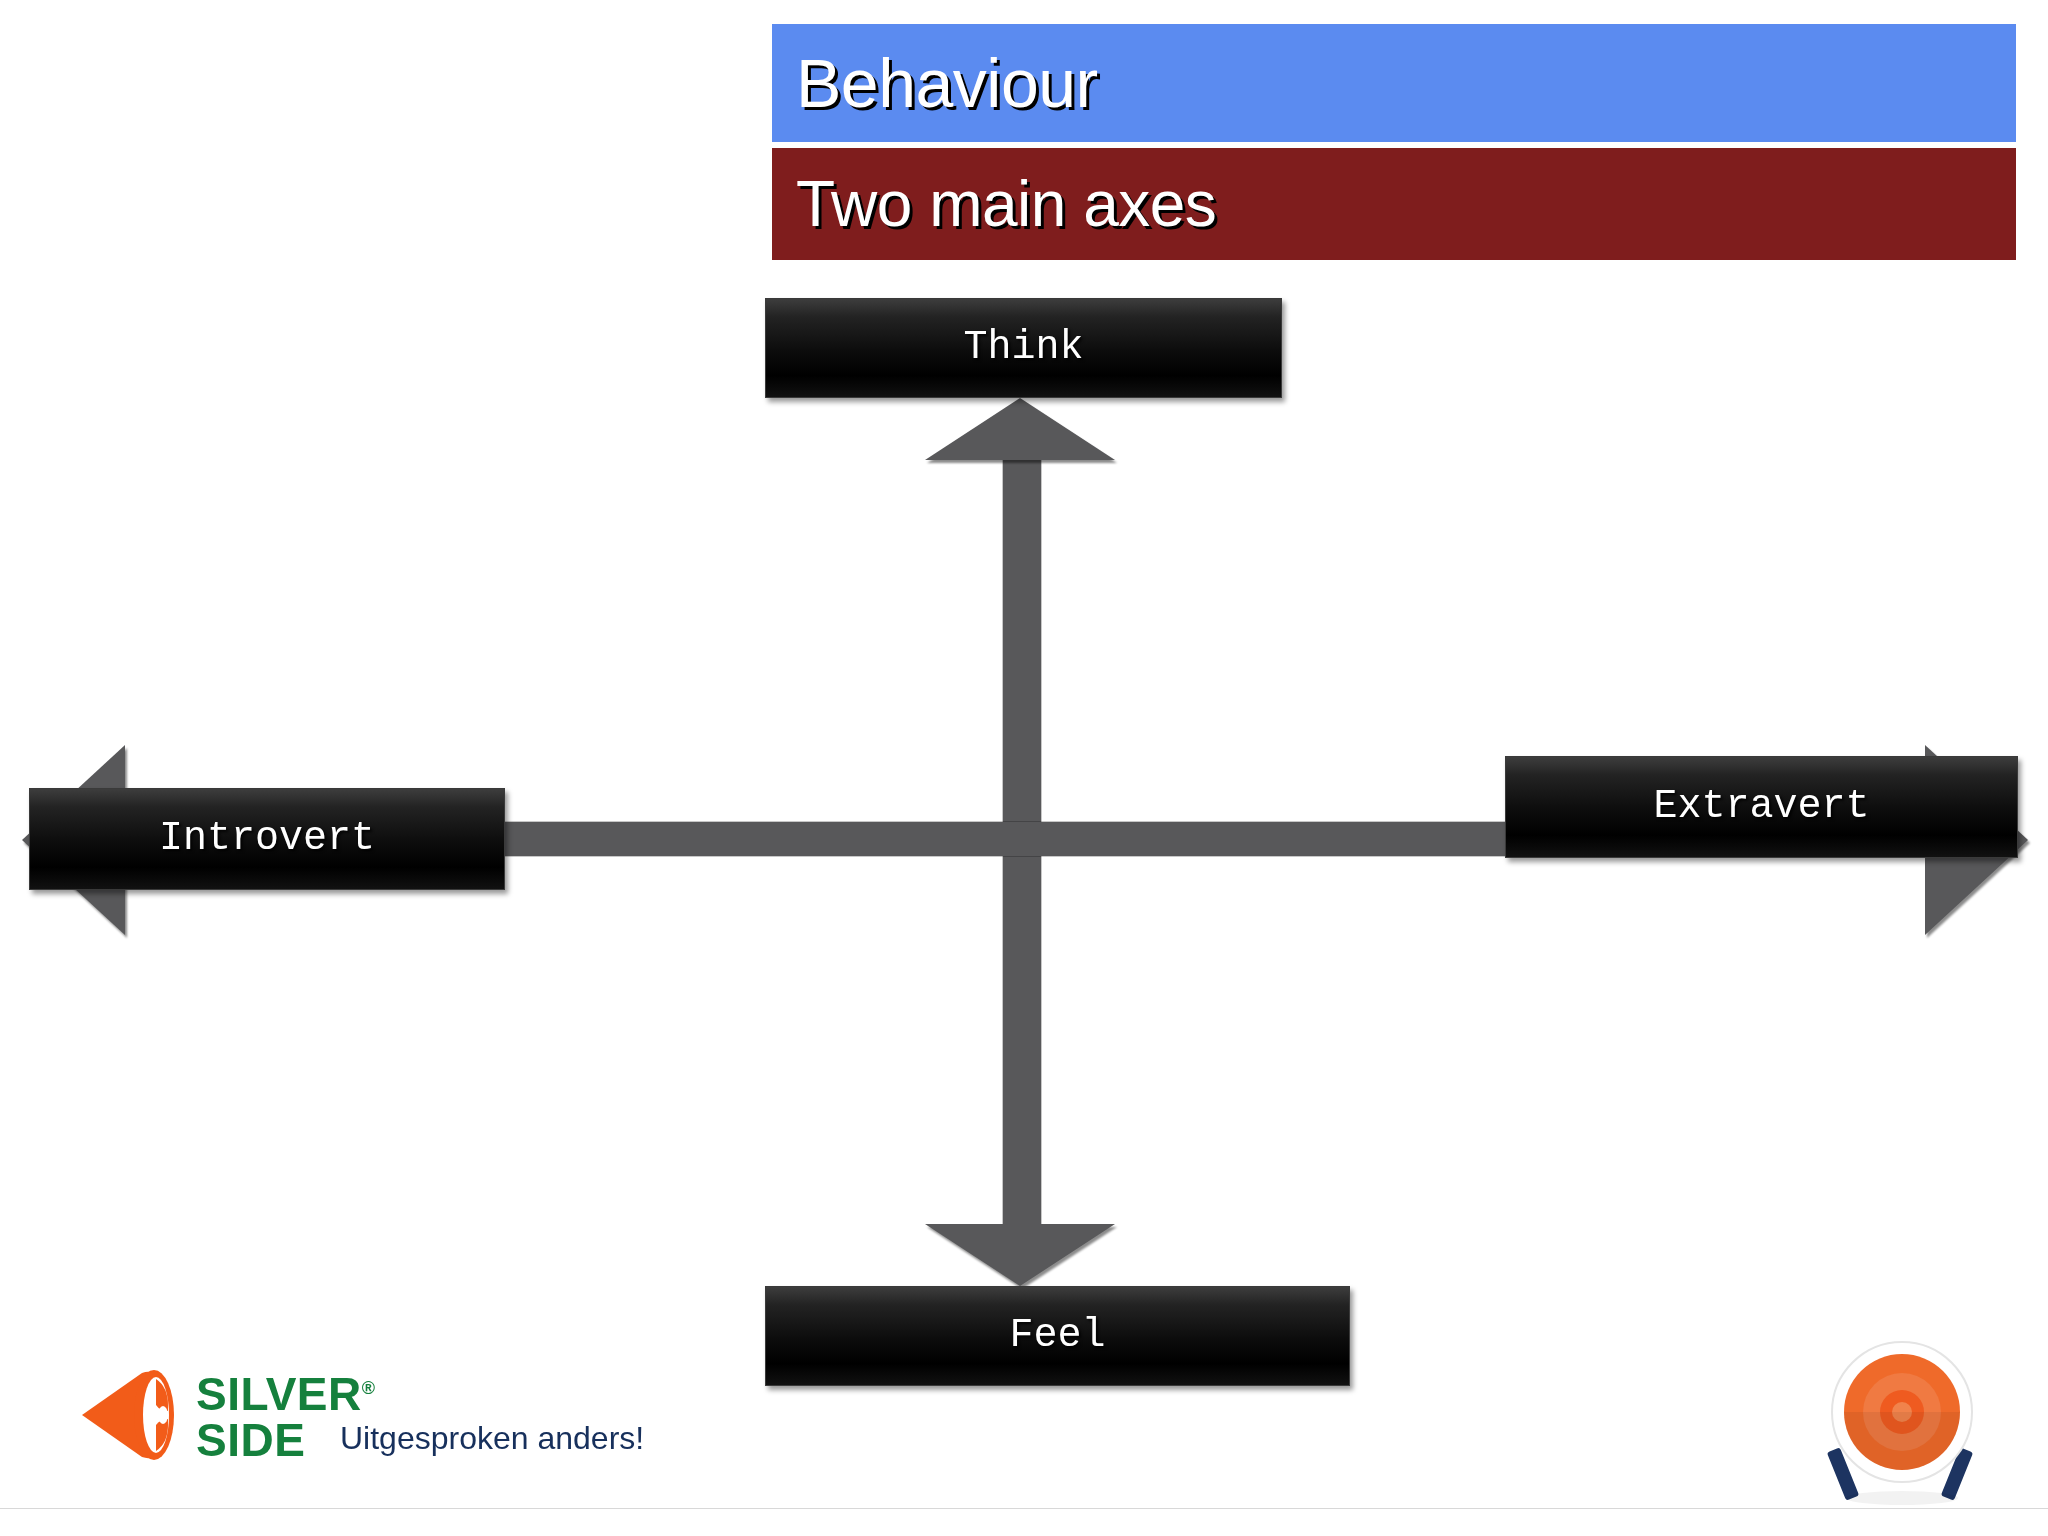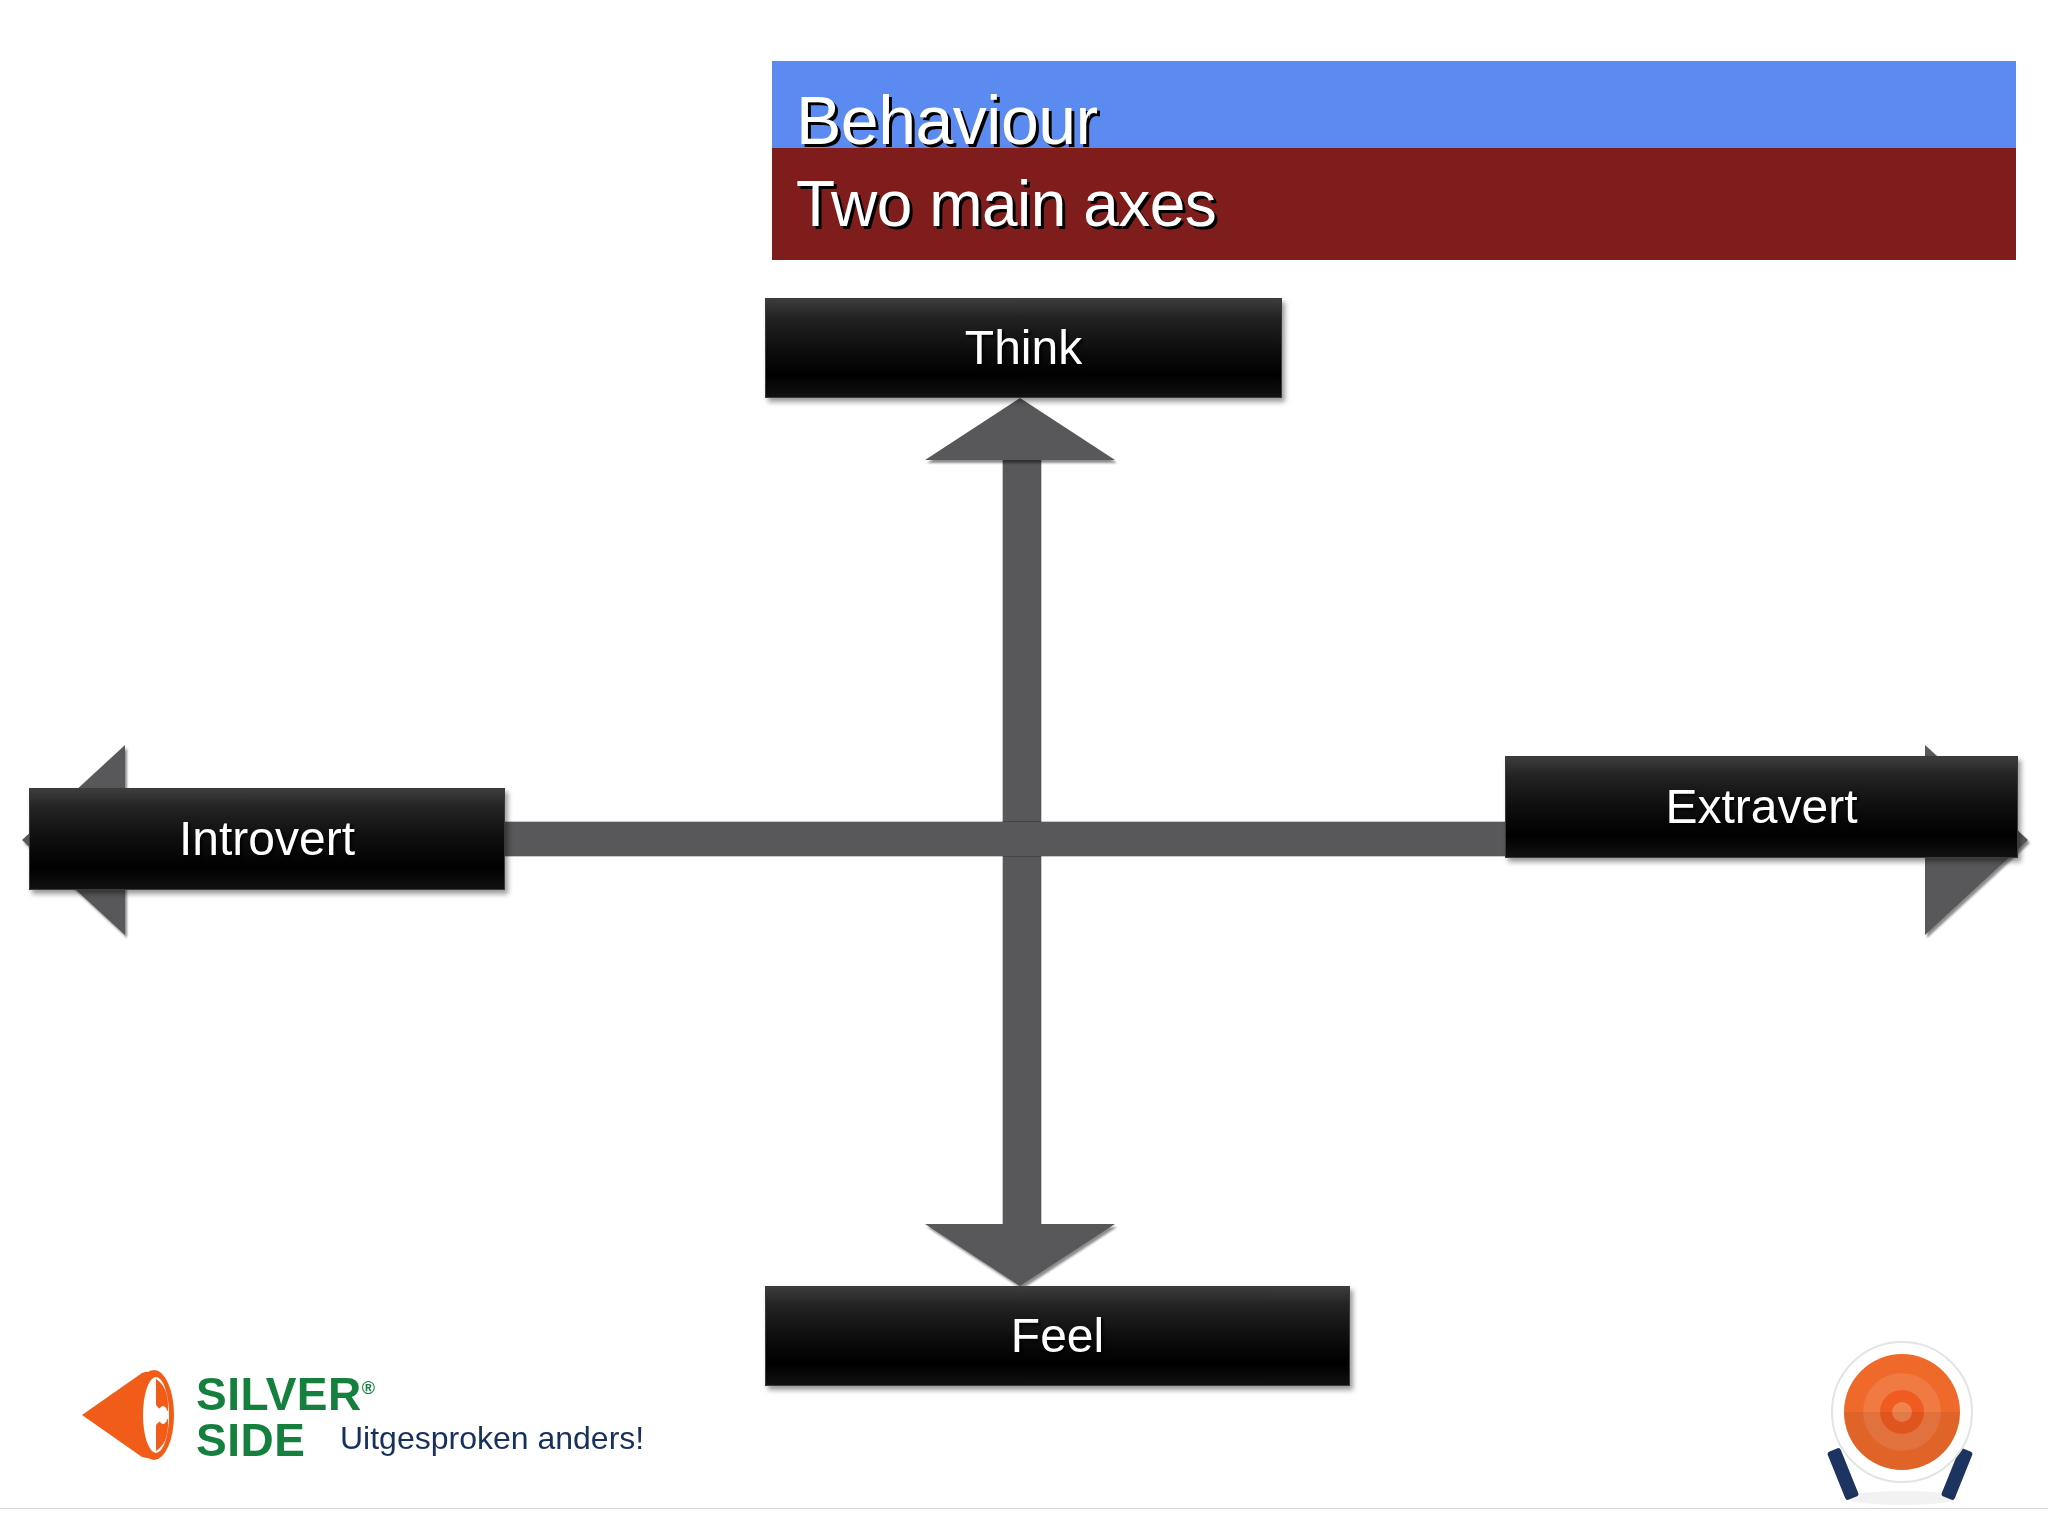--- a/index.html
+++ b/index.html
@@ -24,21 +24,20 @@
   
   .title-bar {
     position: absolute;
     left: 772px;
     top: 24px;
     width: 1244px;
     height: 118px;
     background: #5b8bf0;
     display: flex;
     align-items: center;
-    margin-top: 37px;
   }
   .title-bar .title-text {
     margin-left: 24px;
     font-size: 68px;
     line-height: 1;
     color: #ffffff;
     text-shadow: 3px 3px 0 #000000;
     letter-spacing: -0.5px;
     white-space: nowrap;
   }
@@ -131,24 +130,25 @@
         #111111 100%);
     border: 1px solid #3a3a3a;
     box-shadow: 3px 4px 5px rgba(0,0,0,0.40);
     display: flex;
     align-items: center;
     justify-content: center;
     box-sizing: border-box;
   }
   .axis-box .axis-label {
     color: #ffffff;
-    font-size: 48px;
+    font-size: 40px;
     line-height: 1;
     text-shadow: 2px 2px 3px rgba(0,0,0,0.9);
     white-space: nowrap;
+    font-family: Liberation Mono, monospace;
   }
   .box-think {
     left: 765px;
     top: 298px;
     width: 517px;
     height: 100px;
   }
   .box-feel {
     left: 765px;
     top: 1286px;

